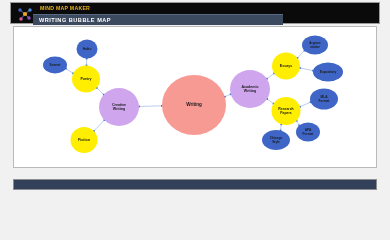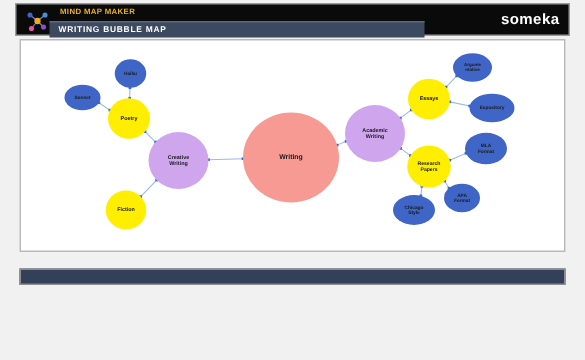--- a/index.html
+++ b/index.html
@@ -139,23 +139,20 @@
         <circle cx="13" cy="4" r="1.7" fill="#4e8bd8"></circle>
         <circle cx="4" cy="13" r="1.7" fill="#e0589c"></circle>
         <circle cx="12" cy="12" r="1.7" fill="#8f4ec8"></circle>
       </svg>
     </div>
     <div class="header-top-row">
       <div class="brand-title">MIND MAP MAKER</div>
     </div>
     <div class="subtitle-row">
       <div class="subtitle-text">WRITING BUBBLE MAP</div>
-    </div>
-    <div class="logo-wrap">
-      <span class="logo-text">someka</span>
     </div>
   </div>
 
   <div class="canvas">
     <svg id="map-svg" width="362" height="140" viewBox="0 0 362 140">
       <g id="link-layer">
           <line x1="148.01137171322333" y1="78.79971570716941" x2="124.99289267923541" y2="79.49351338545937" stroke="#9db7e8" stroke-width="0.7"></line>
           <rect x="147.11137171322332" y="77.8997157071694" width="1.8" height="1.8" fill="#2f6fd0"></rect>
           <rect x="124.0928926792354" y="78.59351338545936" width="1.8" height="1.8" fill="#2f6fd0"></rect>
           <line x1="89.74981729254417" y1="67.70742848429317" x2="82.67512789521908" y2="60.73419555063379" stroke="#9db7e8" stroke-width="0.7"></line>

